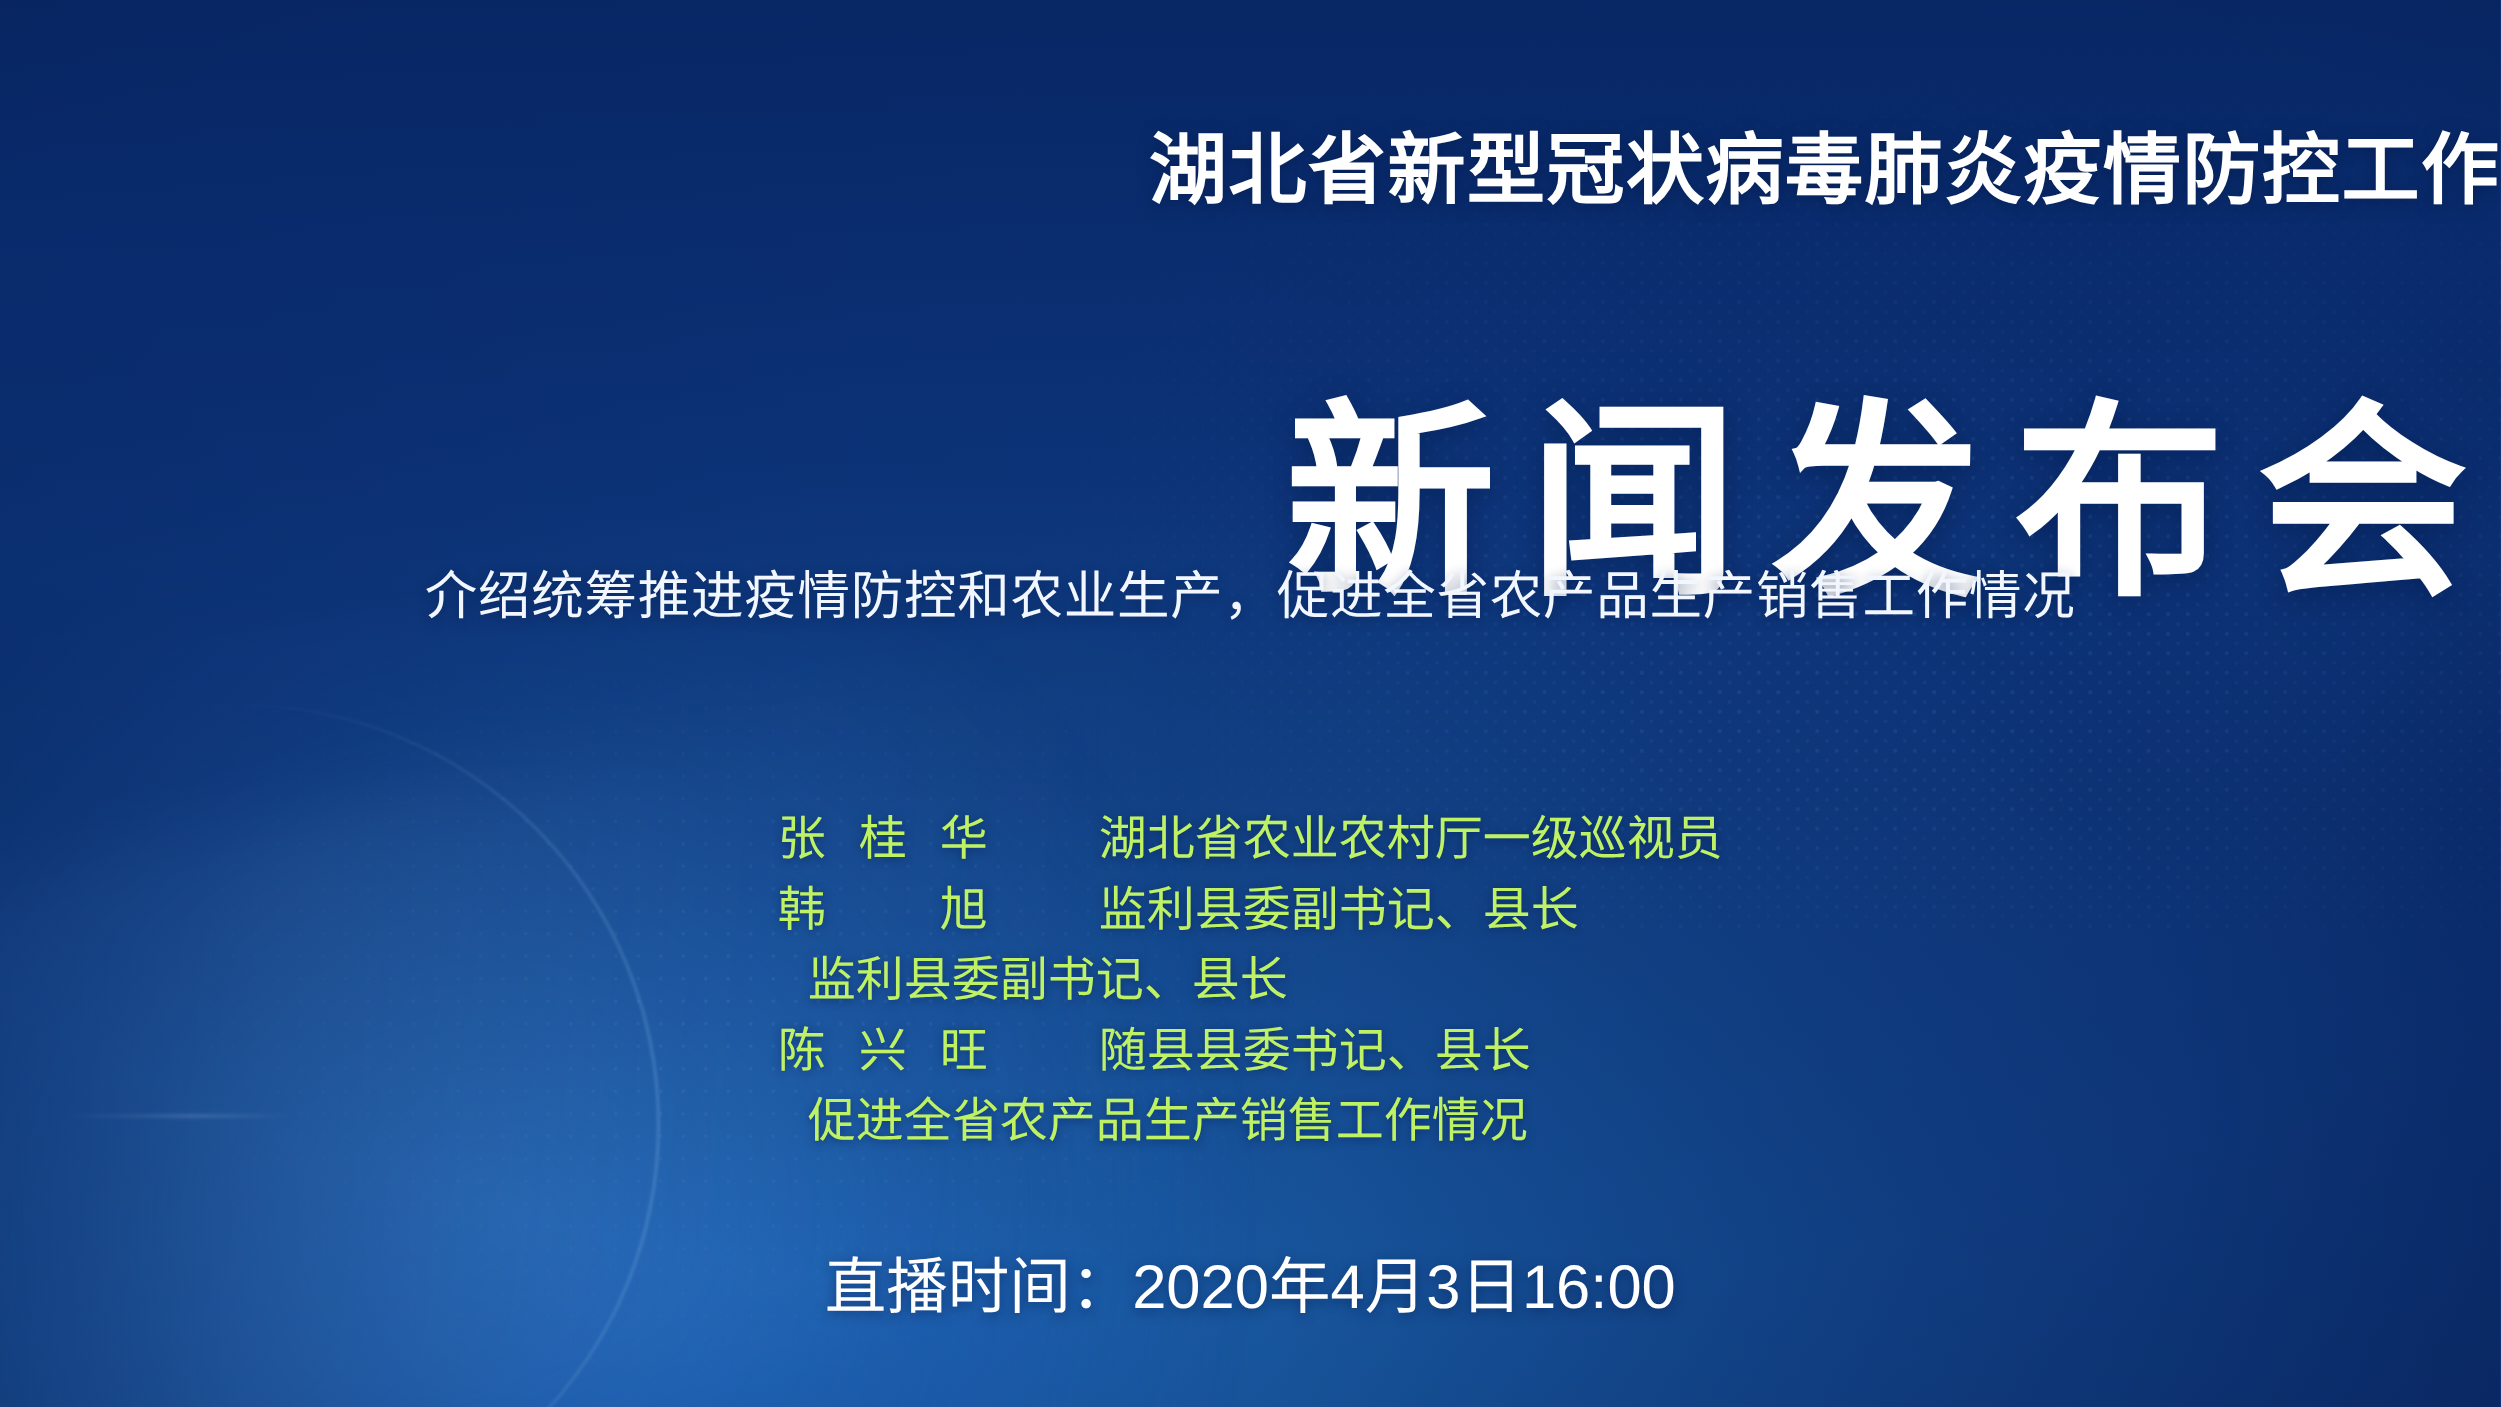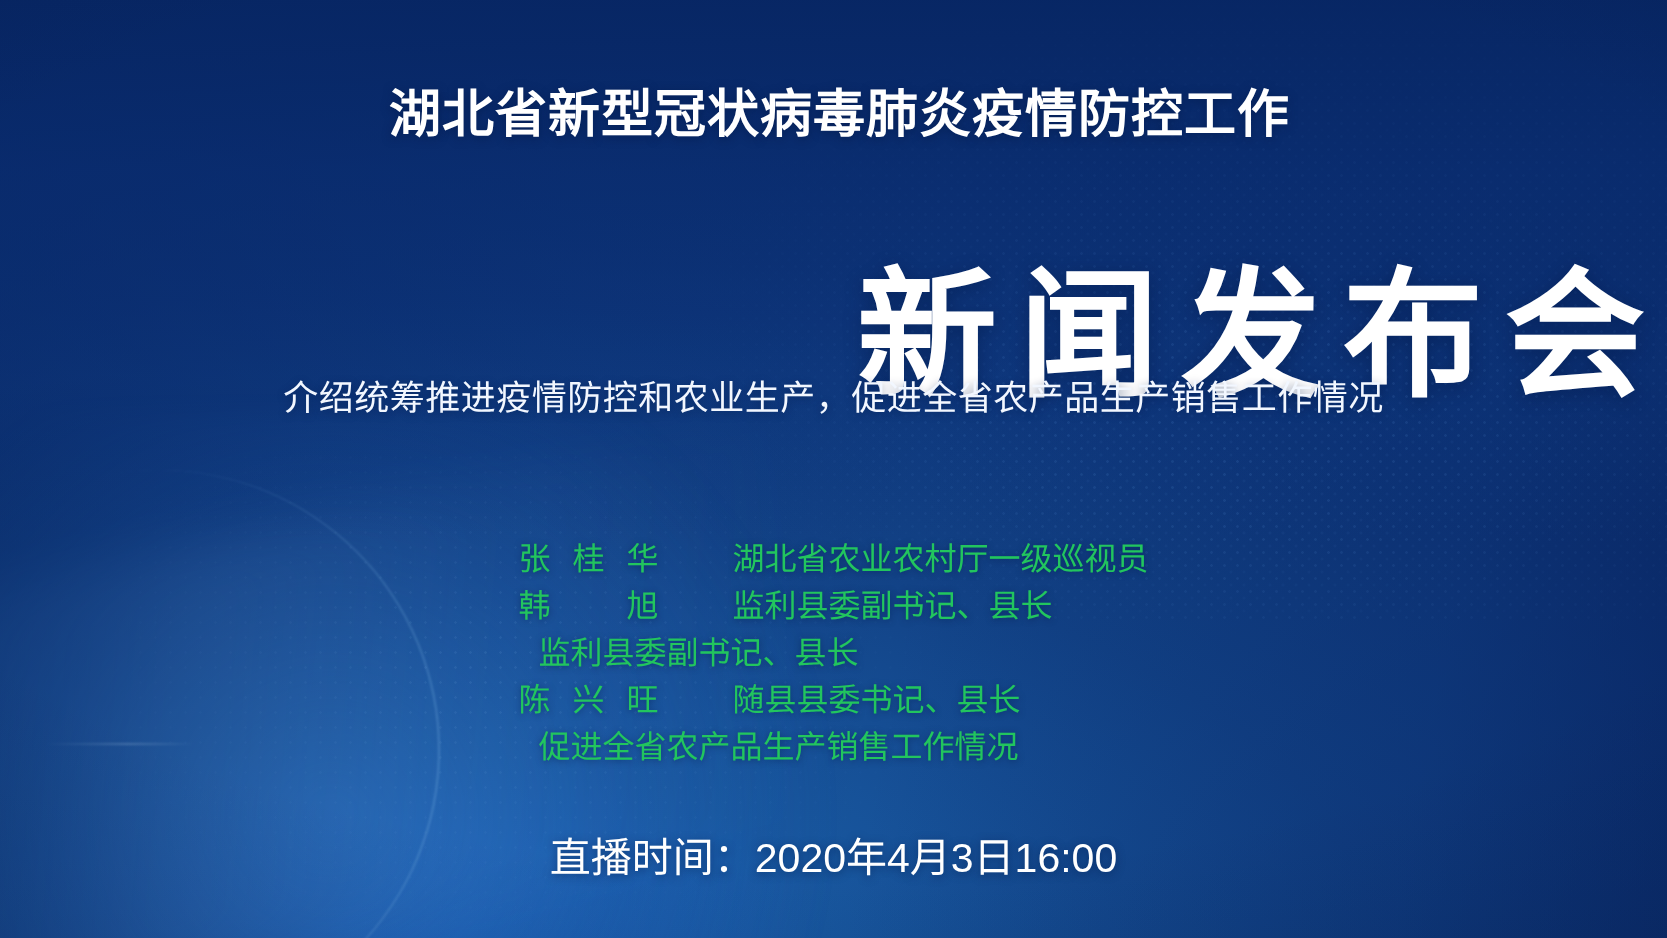--- a/index.html
+++ b/index.html
@@ -123,21 +123,21 @@
     display: flex;
     flex-direction: column;
     align-items: center;
   }
 
   .eyebrow {
     position: absolute;
     top: 88px;
     left: 0;
     right: 0;
-    text-align: center;
+    text-align: right;
     font-size: 52px;
     line-height: 1;
     font-weight: bold;
     letter-spacing: 1px;
     color: #ffffff;
     text-shadow: 0 2px 10px rgba(3,24,70,0.55);
     white-space: nowrap;
     margin-left: 12px;
   }
 
@@ -181,21 +181,21 @@
     flex-direction: column;
     gap: 0;
   }
 
   .roster-row {
     display: flex;
     align-items: baseline;
     height: 47px;
     font-size: 32px;
     line-height: 47px;
-    color: #22c55e;
+    color: #bef264;
     text-shadow: 0 1px 6px rgba(3,24,70,0.5);
     white-space: nowrap;
     gap: 48px;
   }
 
   .roster-name {
     width: 140px;
     text-align: justify;
     text-align-last: justify;
     text-justify: distribute;

